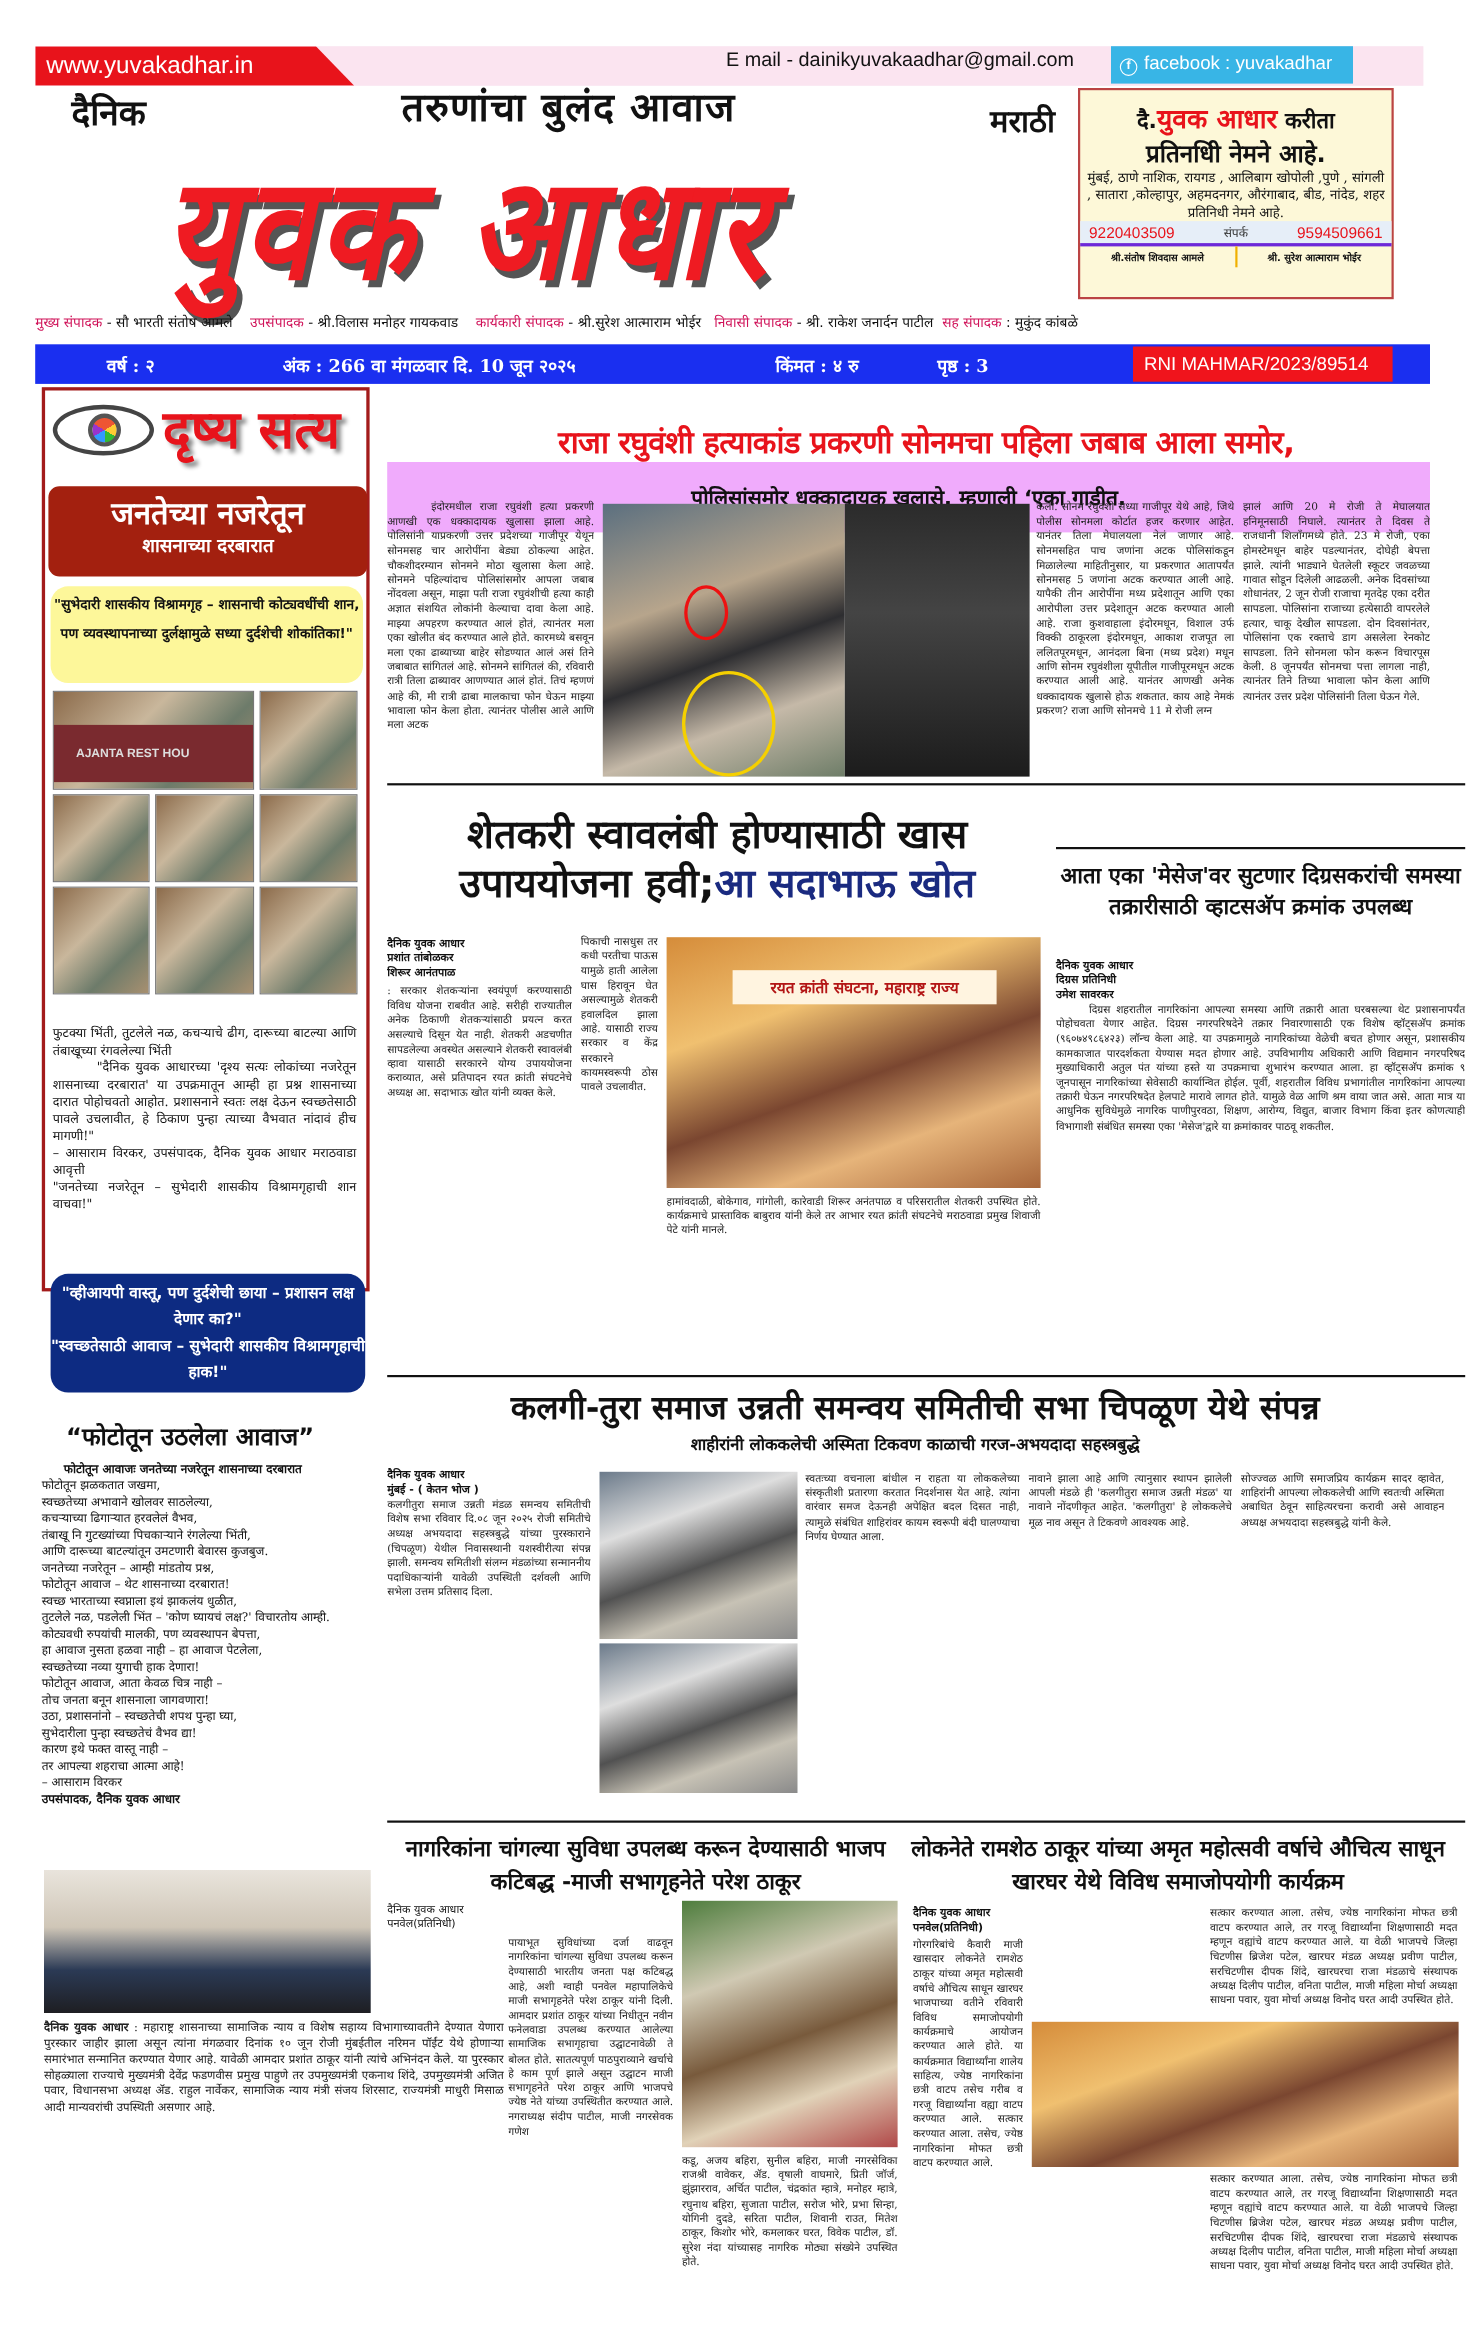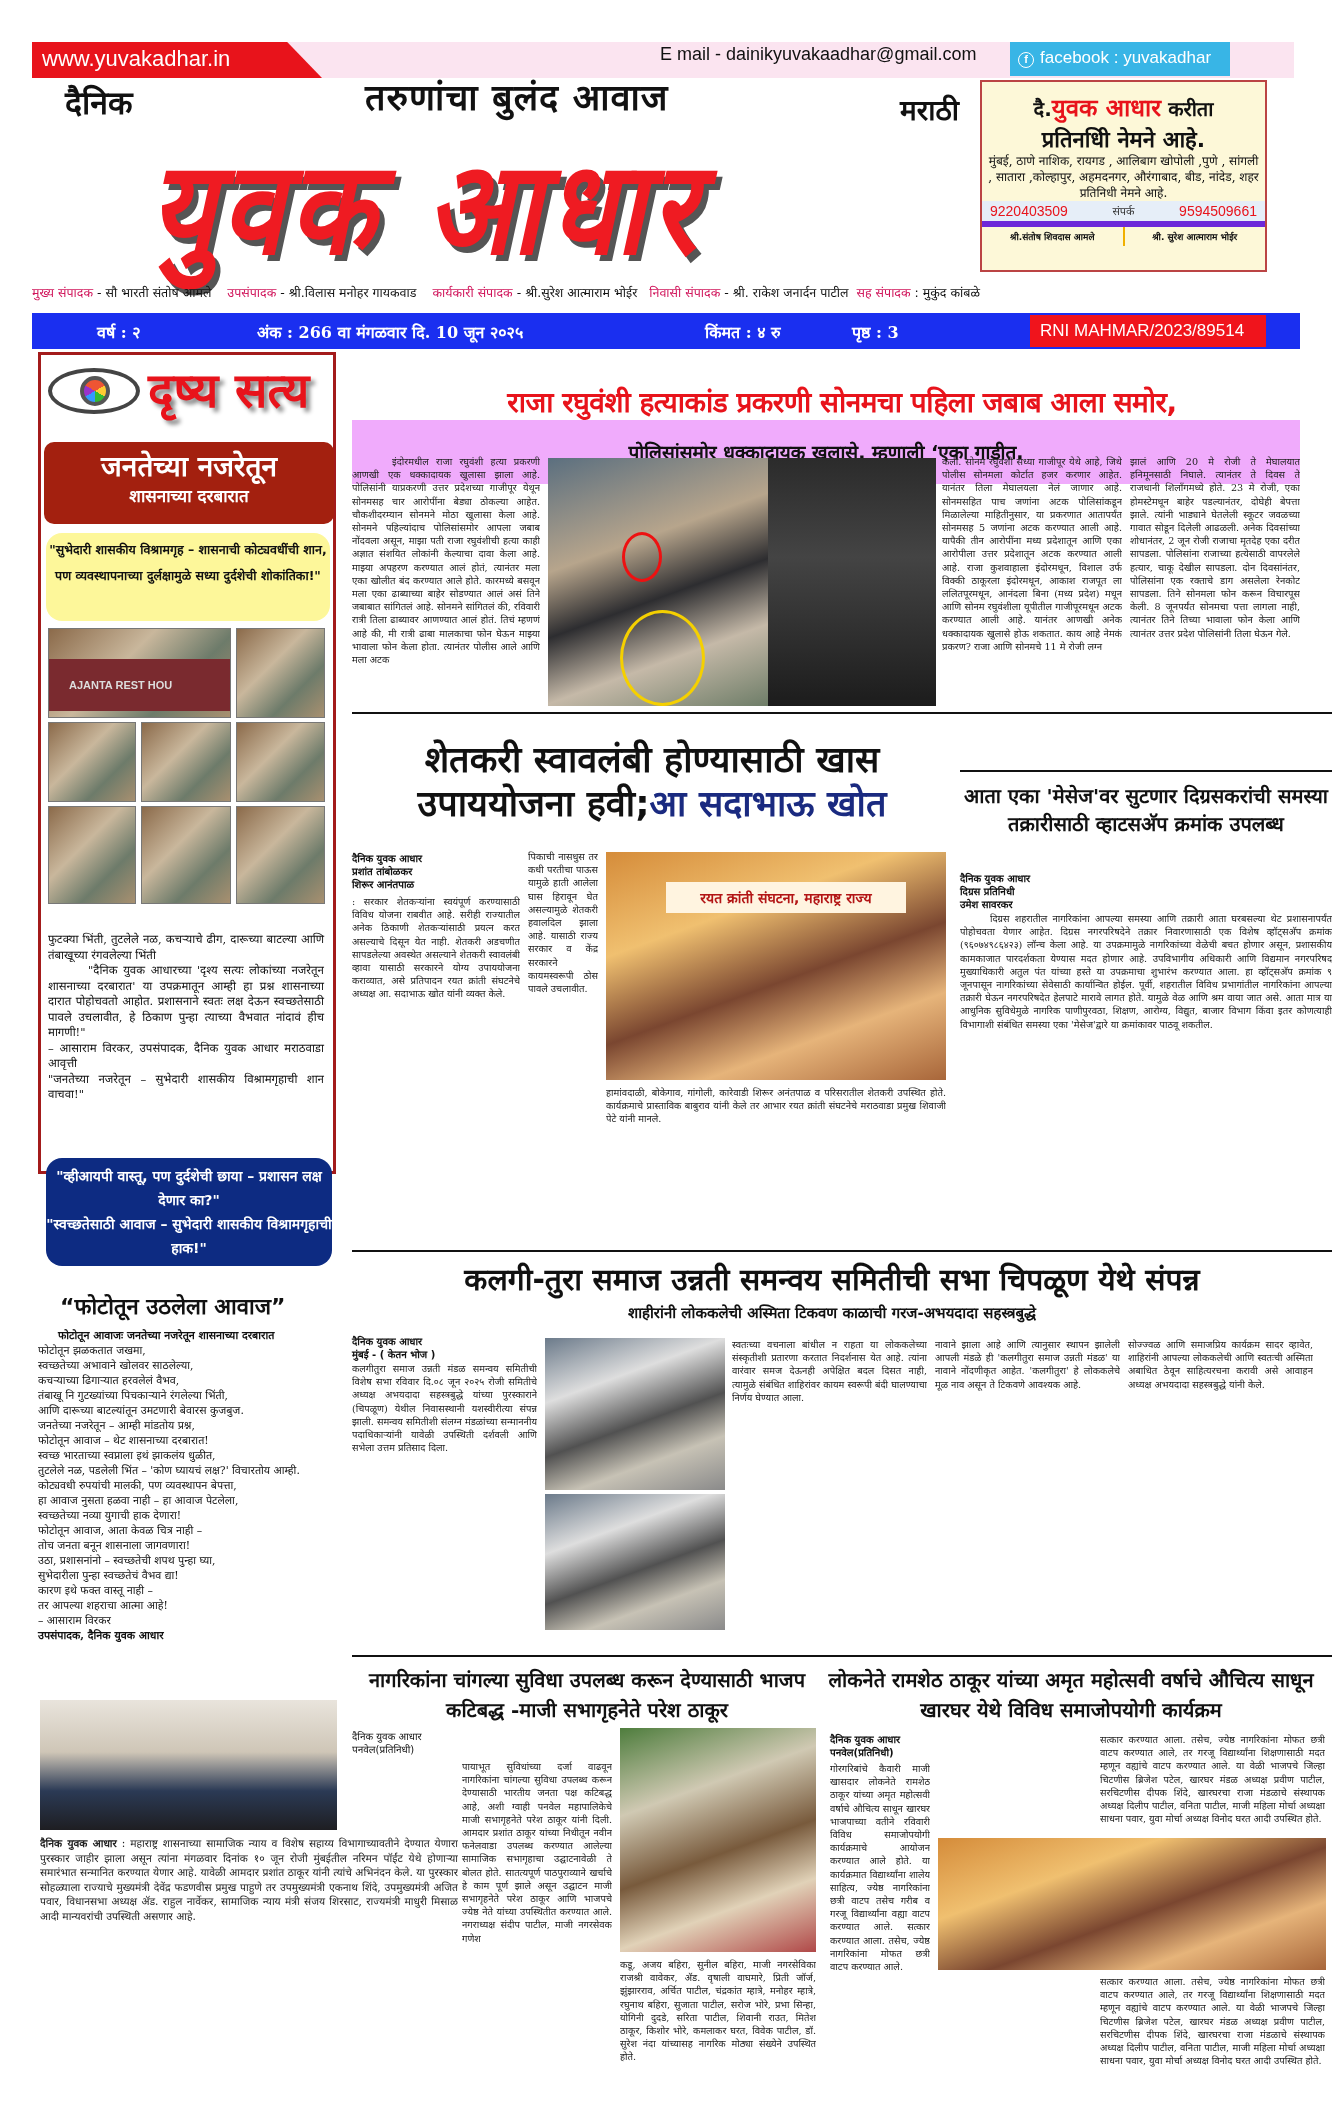--- a/index.html
+++ b/index.html
@@ -14,21 +14,21 @@
 .dainik{left:65px;top:80px;font:bold 32px "DejaVu Sans",sans-serif}
 .tagline{left:365px;top:72px;font:bold 36px "DejaVu Sans",sans-serif;letter-spacing:1px}
 .marathi{left:900px;top:90px;font:bold 28px "DejaVu Sans",sans-serif}
 .logo{left:150px;top:115px;font:italic 900 112px "DejaVu Sans",sans-serif;color:#ef1b22;text-shadow:5px 5px 0 #555;letter-spacing:6px;transform:scaleY(1.15);transform-origin:top left}
 .adbox{left:980px;top:80px;width:287px;height:192px;background:#fdf8d8;border:2px solid #b44;text-align:center}
 .ad1{font:bold 20px "DejaVu Sans",sans-serif;margin-top:8px}
 .ad1 .red{color:#e8131b;font-size:24px}
 .ad2{font:bold 22px "DejaVu Sans",sans-serif}
 .ad3{font:12px "DejaVu Serif",serif;line-height:16px;padding:0 4px}
 .adph{display:flex;justify-content:space-between;color:#e8131b;font:14px "Liberation Sans",sans-serif;padding:2px 8px;background:#e6eef8}
-.adnames{display:flex;font:bold 9px "DejaVu Sans",sans-serif;border-top:6px solid #6d28d9}
+.adnames{display:flex;font:bold 9px "DejaVu Sans",sans-serif;border-top:3px solid #6d28d9}
 .adnames span{flex:1;padding:3px 2px}
 .adnames span:first-child{border-right:2px solid #f0b000}
 .editors{left:32px;top:284px;width:1280px;font:12.5px "DejaVu Sans",sans-serif;white-space:nowrap}
 .editors .r{color:#d0145a}
 .bluebar{left:32px;top:313px;width:1268px;height:36px;background:#1a2ff0;color:#fff;font:bold 16px "DejaVu Serif",serif}
 .bluebar span{position:absolute;top:8px}
 .rni{left:1030px;top:315px;width:236px;height:32px;background:#f0141c;color:#fff;font:17px "Liberation Sans",sans-serif;padding:6px 0 0 10px}
 
 .leftbox{left:38px;top:352px;width:298px;height:822px;border:3px solid #a31b1b;background:#fff}
 .eye{left:48px;top:368px;width:92px;height:46px;border:4px solid #444;border-radius:50%/50%}

